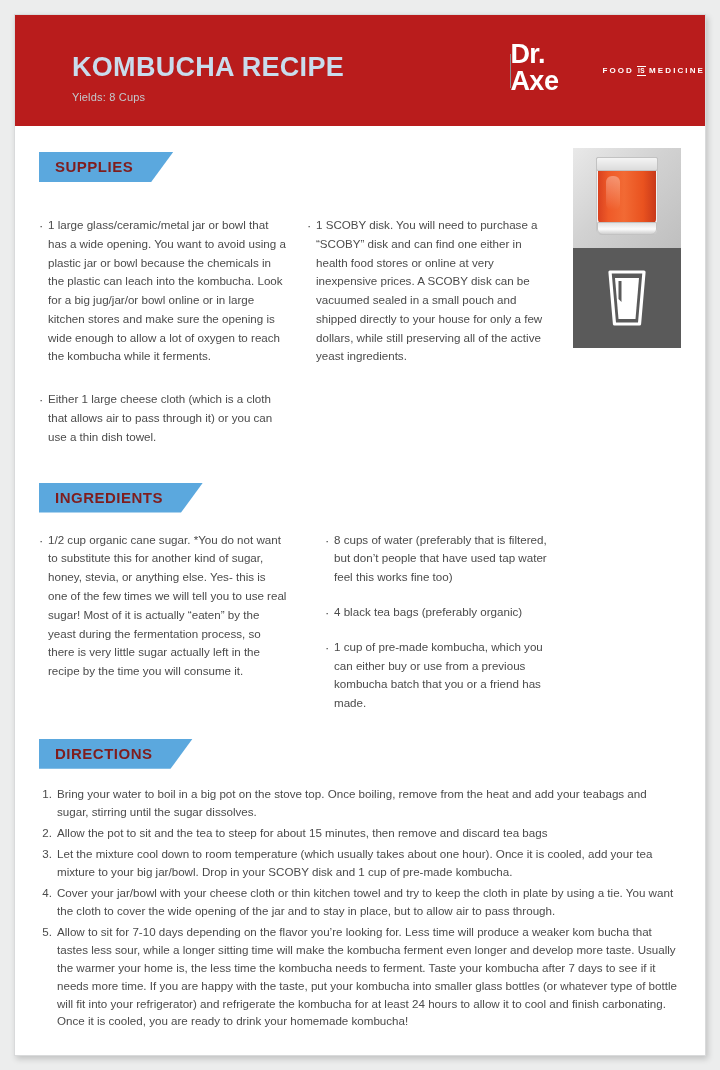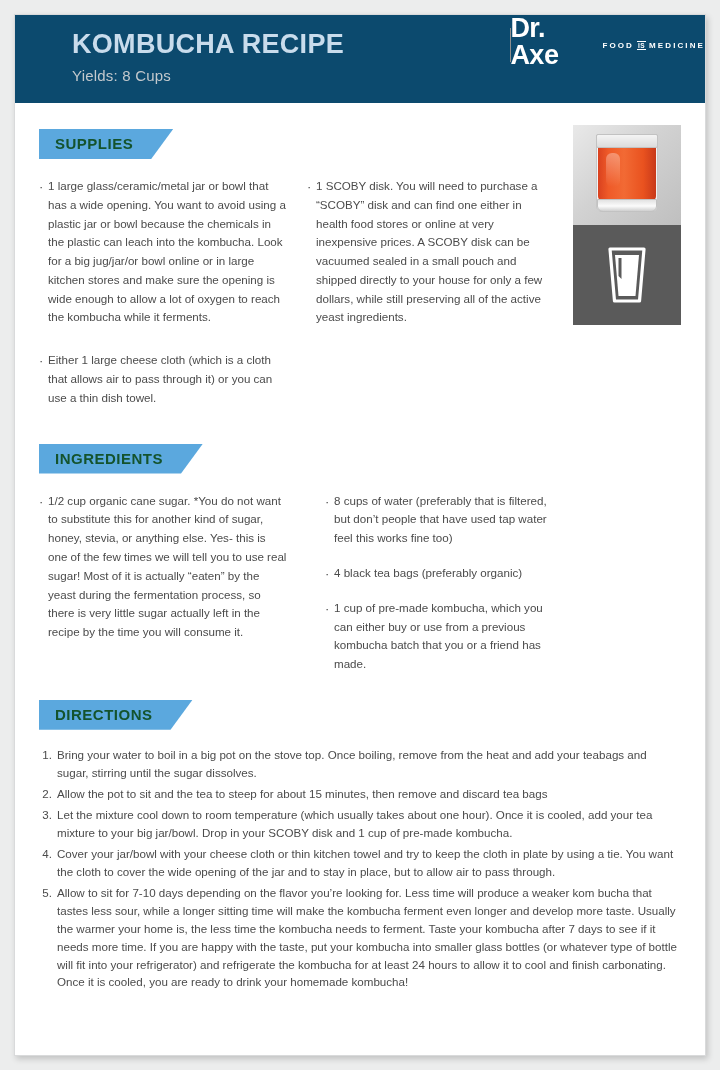--- a/index.html
+++ b/index.html
@@ -19,45 +19,45 @@
     height: 1042px;
     background: #ffffff;
     border: 1px solid #d9dadb;
     box-shadow: 2px 3px 6px rgba(0,0,0,0.18);
     overflow: hidden;
   }
 
   
   .header {
     position: relative;
-    height: 88px;
-    background: #0c4a6e;
-    display: flex;
-    align-items: flex-start;
+    height: 111px;
+    background: #b91c1c;
+    display: flex;
+    align-items: center;
   }
   .header-accent {
     width: 33px;
     background: #5ba8de;
     flex: 0 0 33px;
   }
   .header-main {
     flex: 1 1 auto;
     position: relative;
     padding: 14px 0 0 24px;
   }
   .recipe-title {
     font-size: 27px;
     font-weight: bold;
     letter-spacing: 0.3px;
     color: #c9dcec;
     line-height: 1.12;
   }
   .recipe-yields {
     margin-top: 8px;
-    font-size: 15px;
+    font-size: 11px;
     color: #c3c9cd;
     letter-spacing: 0.2px;
   }
   .header-brand {
     flex: 0 0 168px;
     position: relative;
     display: flex;
     flex-direction: row;
     align-items: center;
     justify-content: center;
@@ -99,21 +99,21 @@
   }
 
   
   .body-area { position: relative; padding: 0 0 0 0; }
 
   .section-banner {
     position: relative;
     display: inline-block;
     height: 30px;
     background: #5ba8de;
-    color: #14532d;
+    color: #7f1d1d;
     font-size: 15px;
     font-weight: bold;
     letter-spacing: 0.5px;
     line-height: 30px;
     padding: 0 40px 0 16px;
     margin-left: 24px;
     clip-path: polygon(0 0, 100% 0, calc(100% - 22px) 100%, 0 100%);
   }
 
   .two-col {
@@ -287,21 +287,21 @@
           </svg>
         </div>
       </div>
 
       <div class="section-banner">
         <span>SUPPLIES</span>
       </div>
 
       <div class="spacer-sm"></div>
 
-      <div class="two-col" style="padding-right:60px;">
+      <div class="two-col" style="padding-right:60px;margin-top:16px;">
         <div class="col">
           <div class="bullet">1 large glass/ceramic/metal jar or bowl that has a wide opening. You want to avoid using a plastic jar or bowl because the chemicals in the plastic can leach into the kombucha. Look for a big jug/jar/or bowl online or in large kitchen stores and make sure the opening is wide enough to allow a lot of oxygen to reach the kombucha while it ferments.</div>
           <div style="height:8px"></div>
           <div class="bullet">Either 1 large cheese cloth (which is a cloth that allows air to pass through it) or you can use a thin dish towel.</div>
         </div>
         <div class="col-narrow">
           <div class="bullet">1 SCOBY disk. You will need to purchase a “SCOBY” disk and can find one either in health food stores or online at very inexpensive prices. A SCOBY disk can be vacuumed sealed in a small pouch and shipped directly to your house for only a few dollars, while still preserving all of the active yeast ingredients.</div>
         </div>
       </div>
     </div>

